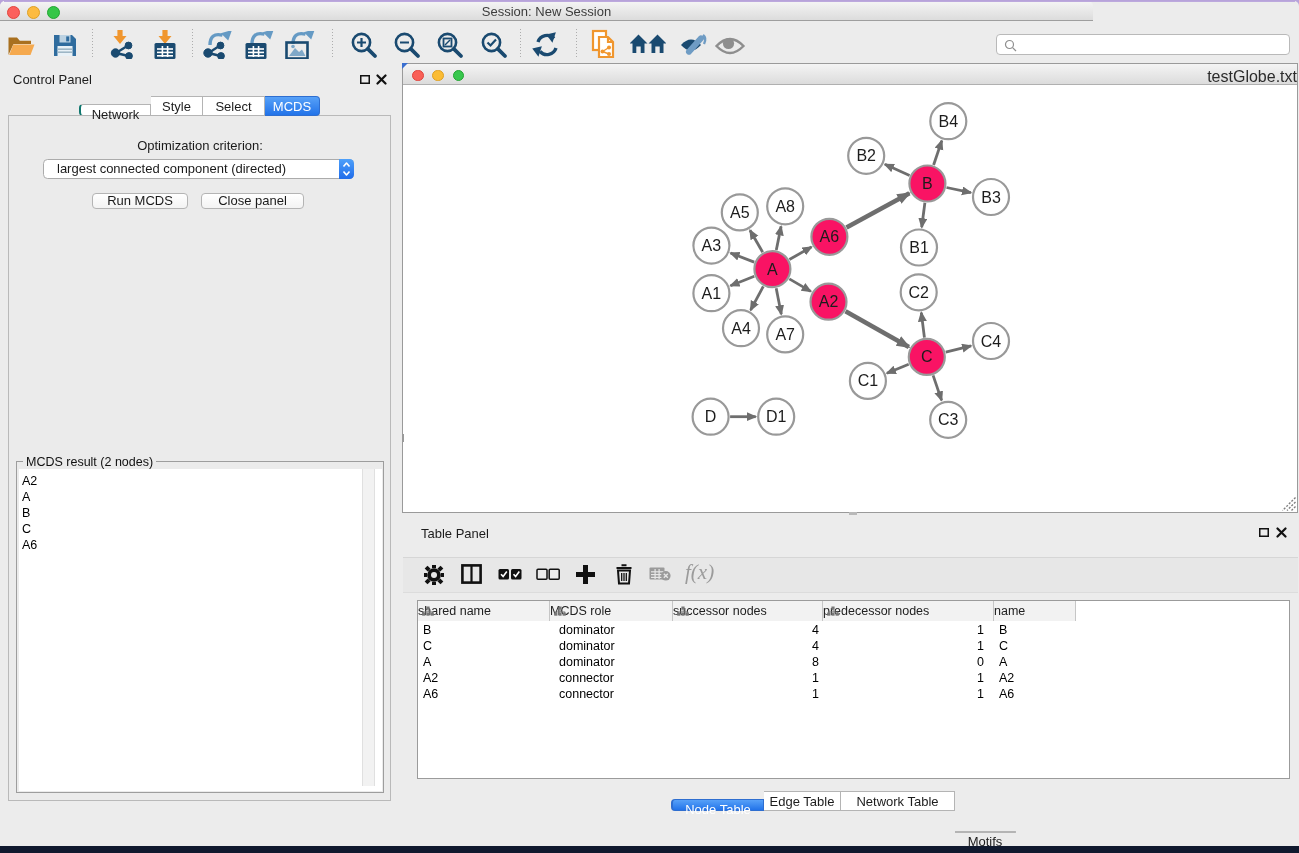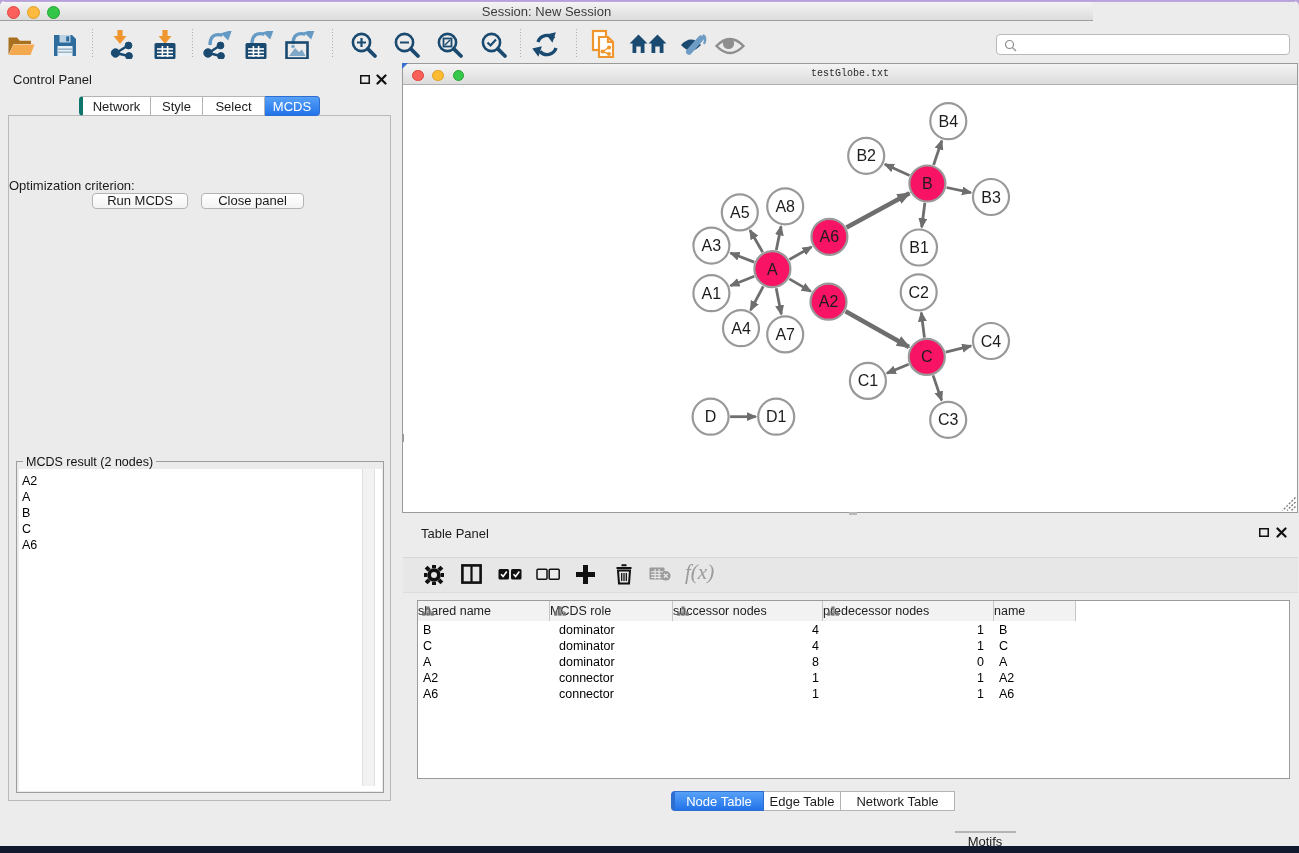--- a/index.html
+++ b/index.html
@@ -19,38 +19,38 @@
 .tsep{position:absolute;top:6px;height:30px;width:1px;background-image:linear-gradient(#adadad 1px,transparent 1px);background-size:1px 3px;}
 .ticon{position:absolute;top:0;}
 #searchbox{position:absolute;left:996px;top:11px;width:294px;height:21px;background:#fff;border:1px solid #b9b9b9;border-radius:4px;}
 #searchbox svg{position:absolute;left:7px;top:3.5px;}
 
 #cp-title{position:absolute;left:13px;top:71px;font-size:13px;color:#1c1c1c;}
 .paneico{position:absolute;color:#111;}
 #cp-box{position:absolute;left:8px;top:114px;width:383px;height:686px;border:1px solid #b9b9b9;background:#ebebeb;}
 .tabbar{position:absolute;display:flex;height:20px;}
 .tab{font-size:13px;color:#1c1c1c;background:#fff;border:1px solid #b4b4b4;border-left:none;text-align:center;line-height:19px;}
-.tab:first-child{border-left:4px solid #0f766e;border-radius:4px 0 0 4px;}
+.tab:first-child{border-left:2px solid #0f766e;border-radius:4px 0 0 4px;margin-top:8px;}
 .tab:last-child{border-radius:0 4px 4px 0;}
 .tab.sel{background:linear-gradient(#57a1f8,#2273e9);color:#fff;border-color:#2e6ed0;}
-#optlabel{position:absolute;left:9px;top:137px;width:382px;font-size:13px;color:#1a1a1a;margin-top:40px;}
+#optlabel{position:absolute;left:9px;top:137px;width:382px;text-align:center;font-size:13px;color:#1a1a1a;}
 #dropdown{position:absolute;left:43px;top:158px;width:311px;height:20px;background:#fff;border:1px solid #ababab;border-radius:4.5px;font-size:13px;color:#1a1a1a;line-height:18px;padding-left:13px;}
 #dd-btn{position:absolute;right:-1px;top:-1px;width:15px;height:20px;background:linear-gradient(#4ea0fa,#1f6cea);border-radius:0 4.5px 4.5px 0;}
 .btn{position:absolute;height:16px;background:linear-gradient(#ffffff,#f3f3f3);border:1px solid #b4b4b4;border-radius:4px;font-size:13px;color:#1a1a1a;text-align:center;line-height:14px;}
 
 #fs{position:absolute;left:16px;top:460px;width:368px;height:332px;border:1px solid #9d9d9d;}
 #fs-legend{position:absolute;left:6px;top:-7px;background:#ebebeb;padding:0 3px;font-size:12.5px;color:#111;}
 #fs-list{position:absolute;left:2px;top:7px;width:363px;height:322px;background:#fff;font-size:12.5px;color:#000;padding-top:5px;}
 #fs-list .it{padding-left:3px;height:16px;line-height:15px;}
 #fs-scroll{position:absolute;right:7px;top:0;width:13px;height:317px;background:#f2f2f2;border-left:1px solid #e0e0e0;border-right:1px solid #e0e0e0;}
 
 #gwin{position:absolute;left:402px;top:62px;width:896px;height:450px;background:#fff;border:1px solid #9a9a9a;}
 #gtitle{position:absolute;left:0;top:0;width:100%;height:21px;background:linear-gradient(#f4f4f4,#dcdcdc);border-bottom:1px solid #b0b0b0;}
 .gl{position:absolute;top:5.5px;width:11.5px;height:11.5px;border-radius:50%;}
-#gtitle .t{position:absolute;top:4px;width:100%;text-align:center;font-size:10px;color:#2b2b2b;font-family:Liberation Mono, monospace;}
+#gtitle .t{position:absolute;top:4px;width:100%;text-align:right;font-size:16px;color:#2b2b2b;}
 #gsvg{position:absolute;left:0;top:22px;}
 .nl{font-size:16px;fill:#1c1c1c;text-anchor:middle;}
 .en{stroke:#6e6e6e;stroke-width:2.8;}
 .et{stroke:#6e6e6e;stroke-width:4.6;}
 
 #tp-title{position:absolute;left:421px;top:525px;font-size:13px;color:#1c1c1c;}
 #tp-toolbar{position:absolute;left:403px;top:556px;width:895px;height:36px;background:#e7e7e7;border-top:1px solid #d6d6d6;border-bottom:1px solid #dcdcdc;}
 #tbl{position:absolute;left:417px;top:599px;width:873px;height:179px;background:#fff;border:1px solid #9b9b9b;}
 #tbl-head{position:absolute;left:0;top:0;height:20px;display:flex;border-bottom:1px solid #c0c0c0;}
 .th{position:relative;height:20px;background:#f2f2f2;border-right:1px solid #c6c6c6;text-align:left;font-size:12.5px;color:#222;line-height:20px;}
@@ -220,20 +220,26 @@
       <path d="M1.5 1.5 L9.5 9.5 M9.5 1.5 L1.5 9.5" stroke="#111" stroke-width="2.2" stroke-linecap="round"></path>
     </svg>
   <div id="cp-box"></div>
   <div class="tabbar" style="left:79px;top:95px;">
     <div class="tab" style="width:72px;">Network</div>
     <div class="tab" style="width:52px;">Style</div>
     <div class="tab" style="width:62px;">Select</div>
     <div class="tab sel" style="width:55px;">MCDS</div>
   </div>
   <div id="optlabel">Optimization criterion:</div>
+  <div id="dropdown">largest connected component (directed)
+    <div id="dd-btn"><svg width="15" height="20" viewBox="0 0 15 20">
+          <path d="M4.5 7.5 L7.5 4 L10.5 7.5" fill="none" stroke="#fff" stroke-width="1.6" stroke-linejoin="round"></path>
+          <path d="M4.5 12.5 L7.5 16 L10.5 12.5" fill="none" stroke="#fff" stroke-width="1.6" stroke-linejoin="round"></path>
+        </svg></div>
+  </div>
   <div class="btn" style="left:92px;top:192px;width:96px;">Run MCDS</div>
   <div class="btn" style="left:201px;top:192px;width:103px;">Close panel</div>
   <div id="fs">
     <div id="fs-legend">MCDS result (2 nodes)</div>
     <div id="fs-list">
       <div class="it">A2</div>
         <div class="it">A</div>
         <div class="it">B</div>
         <div class="it">C</div>
         <div class="it">A6</div>

